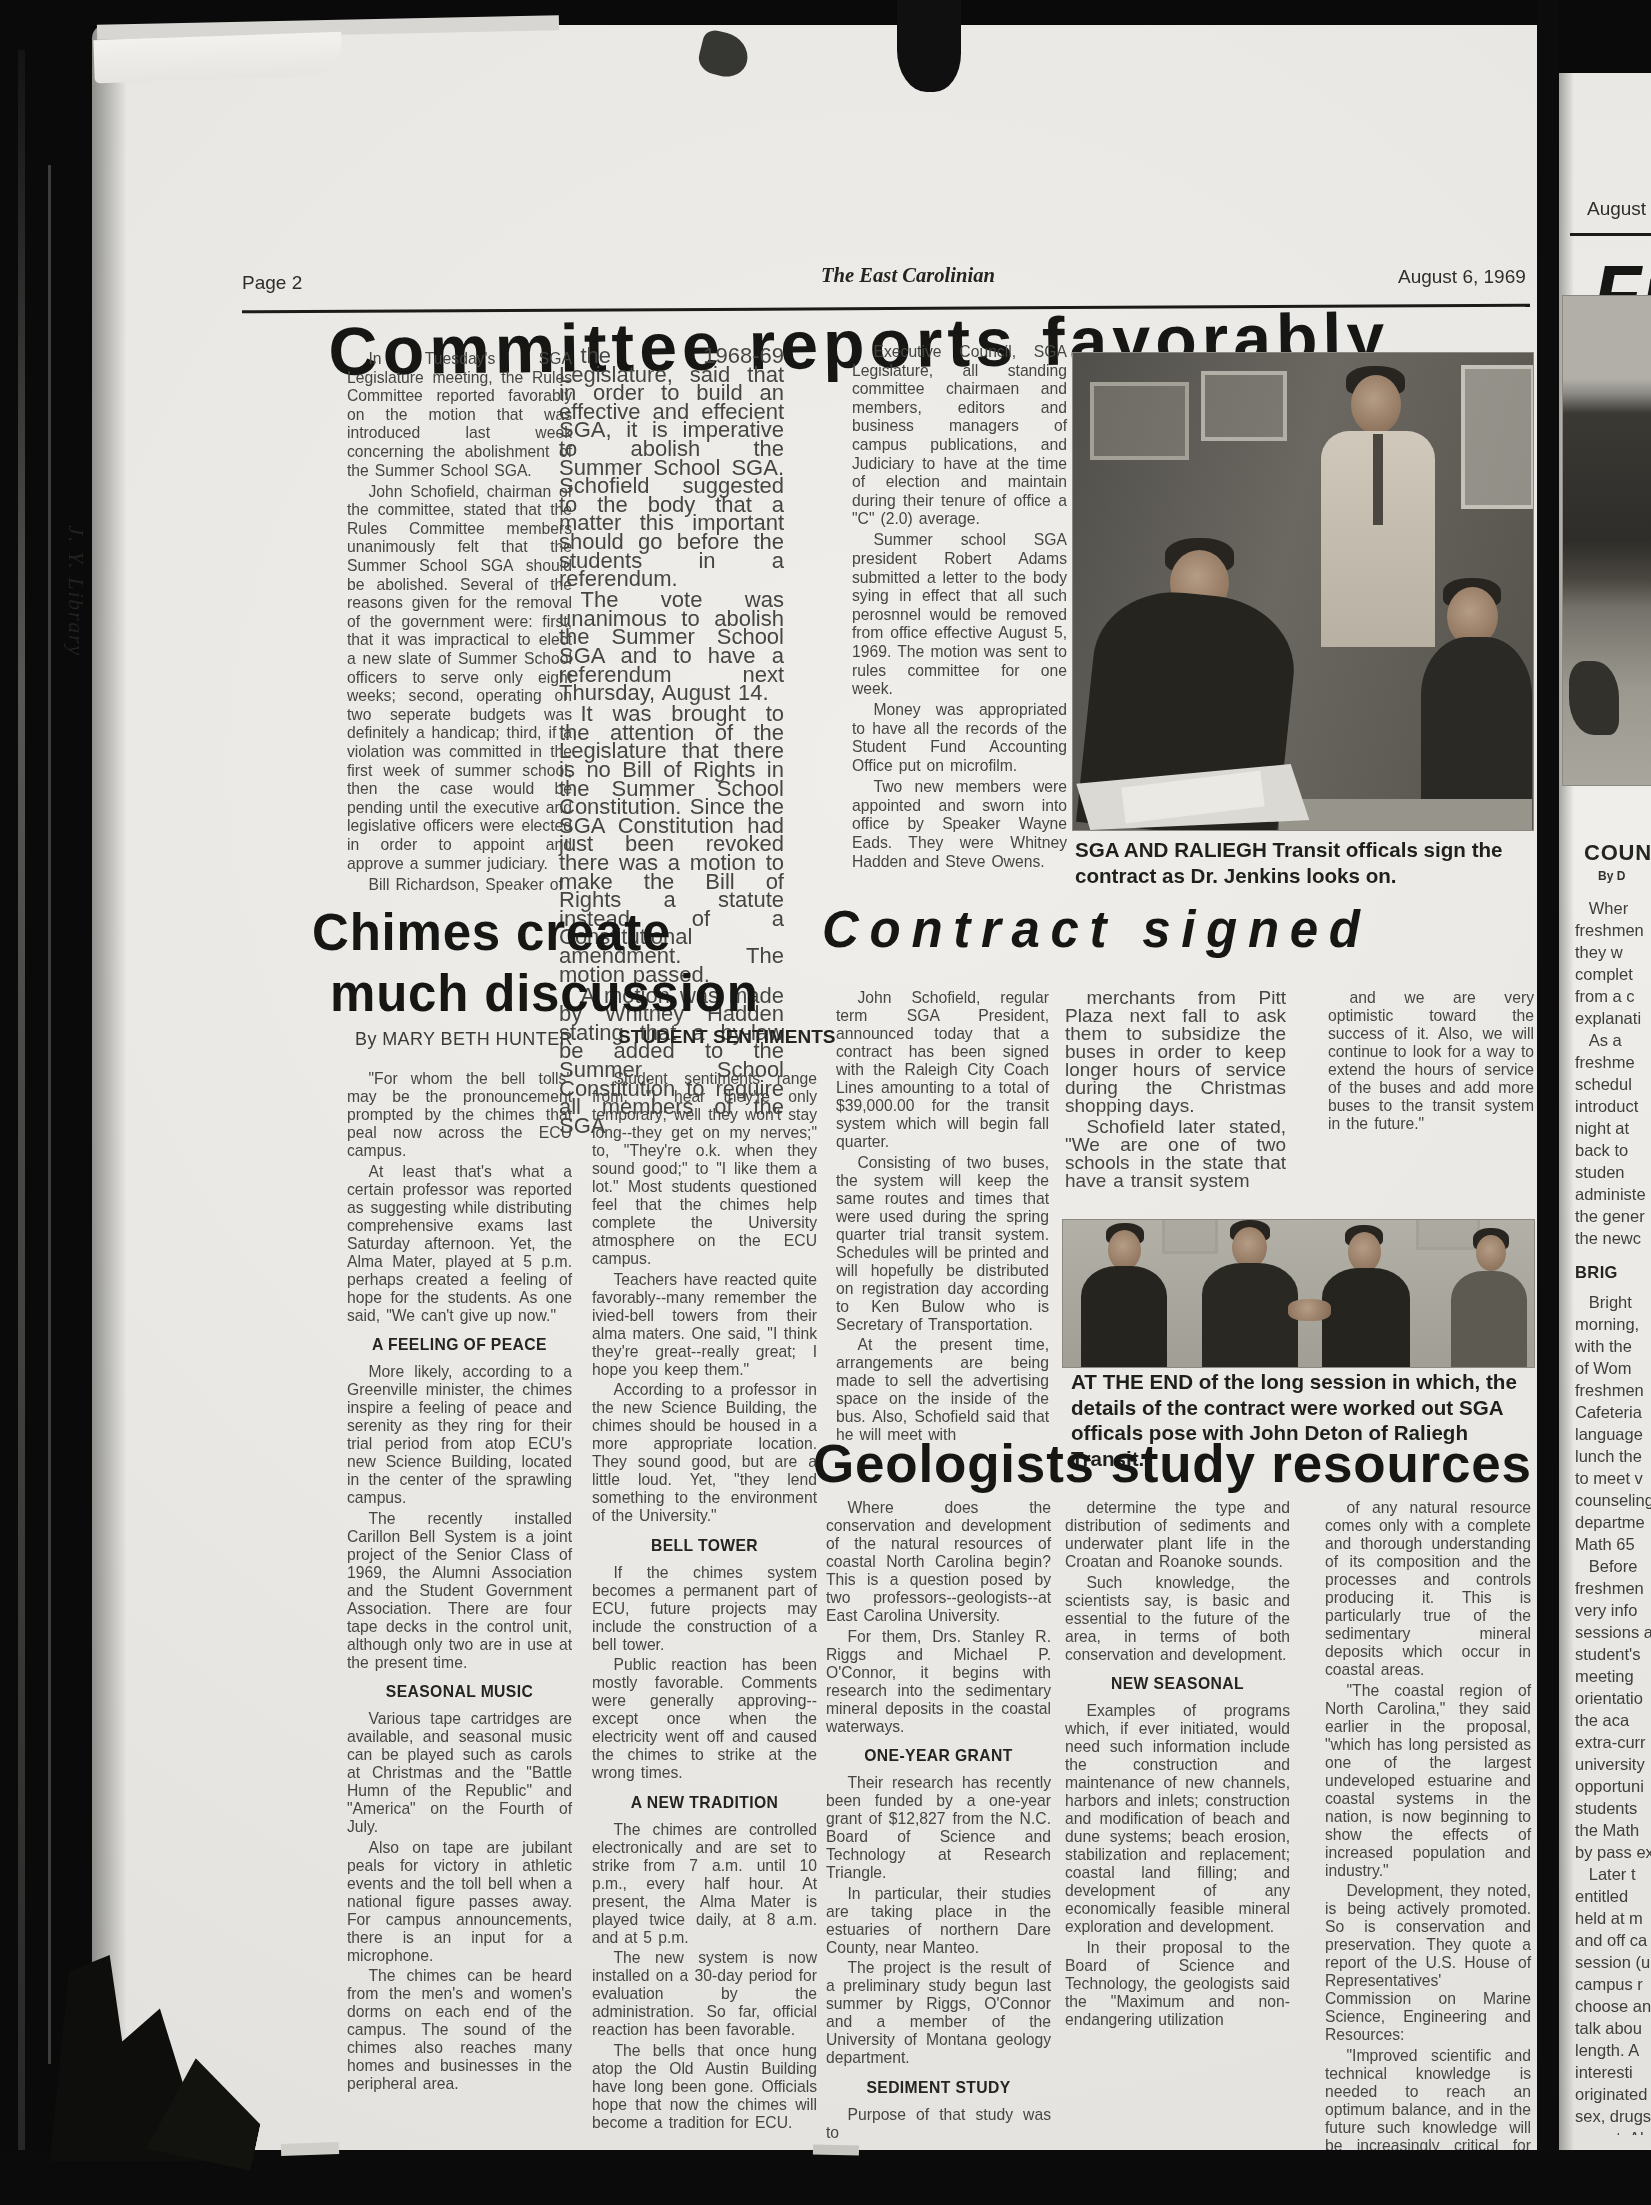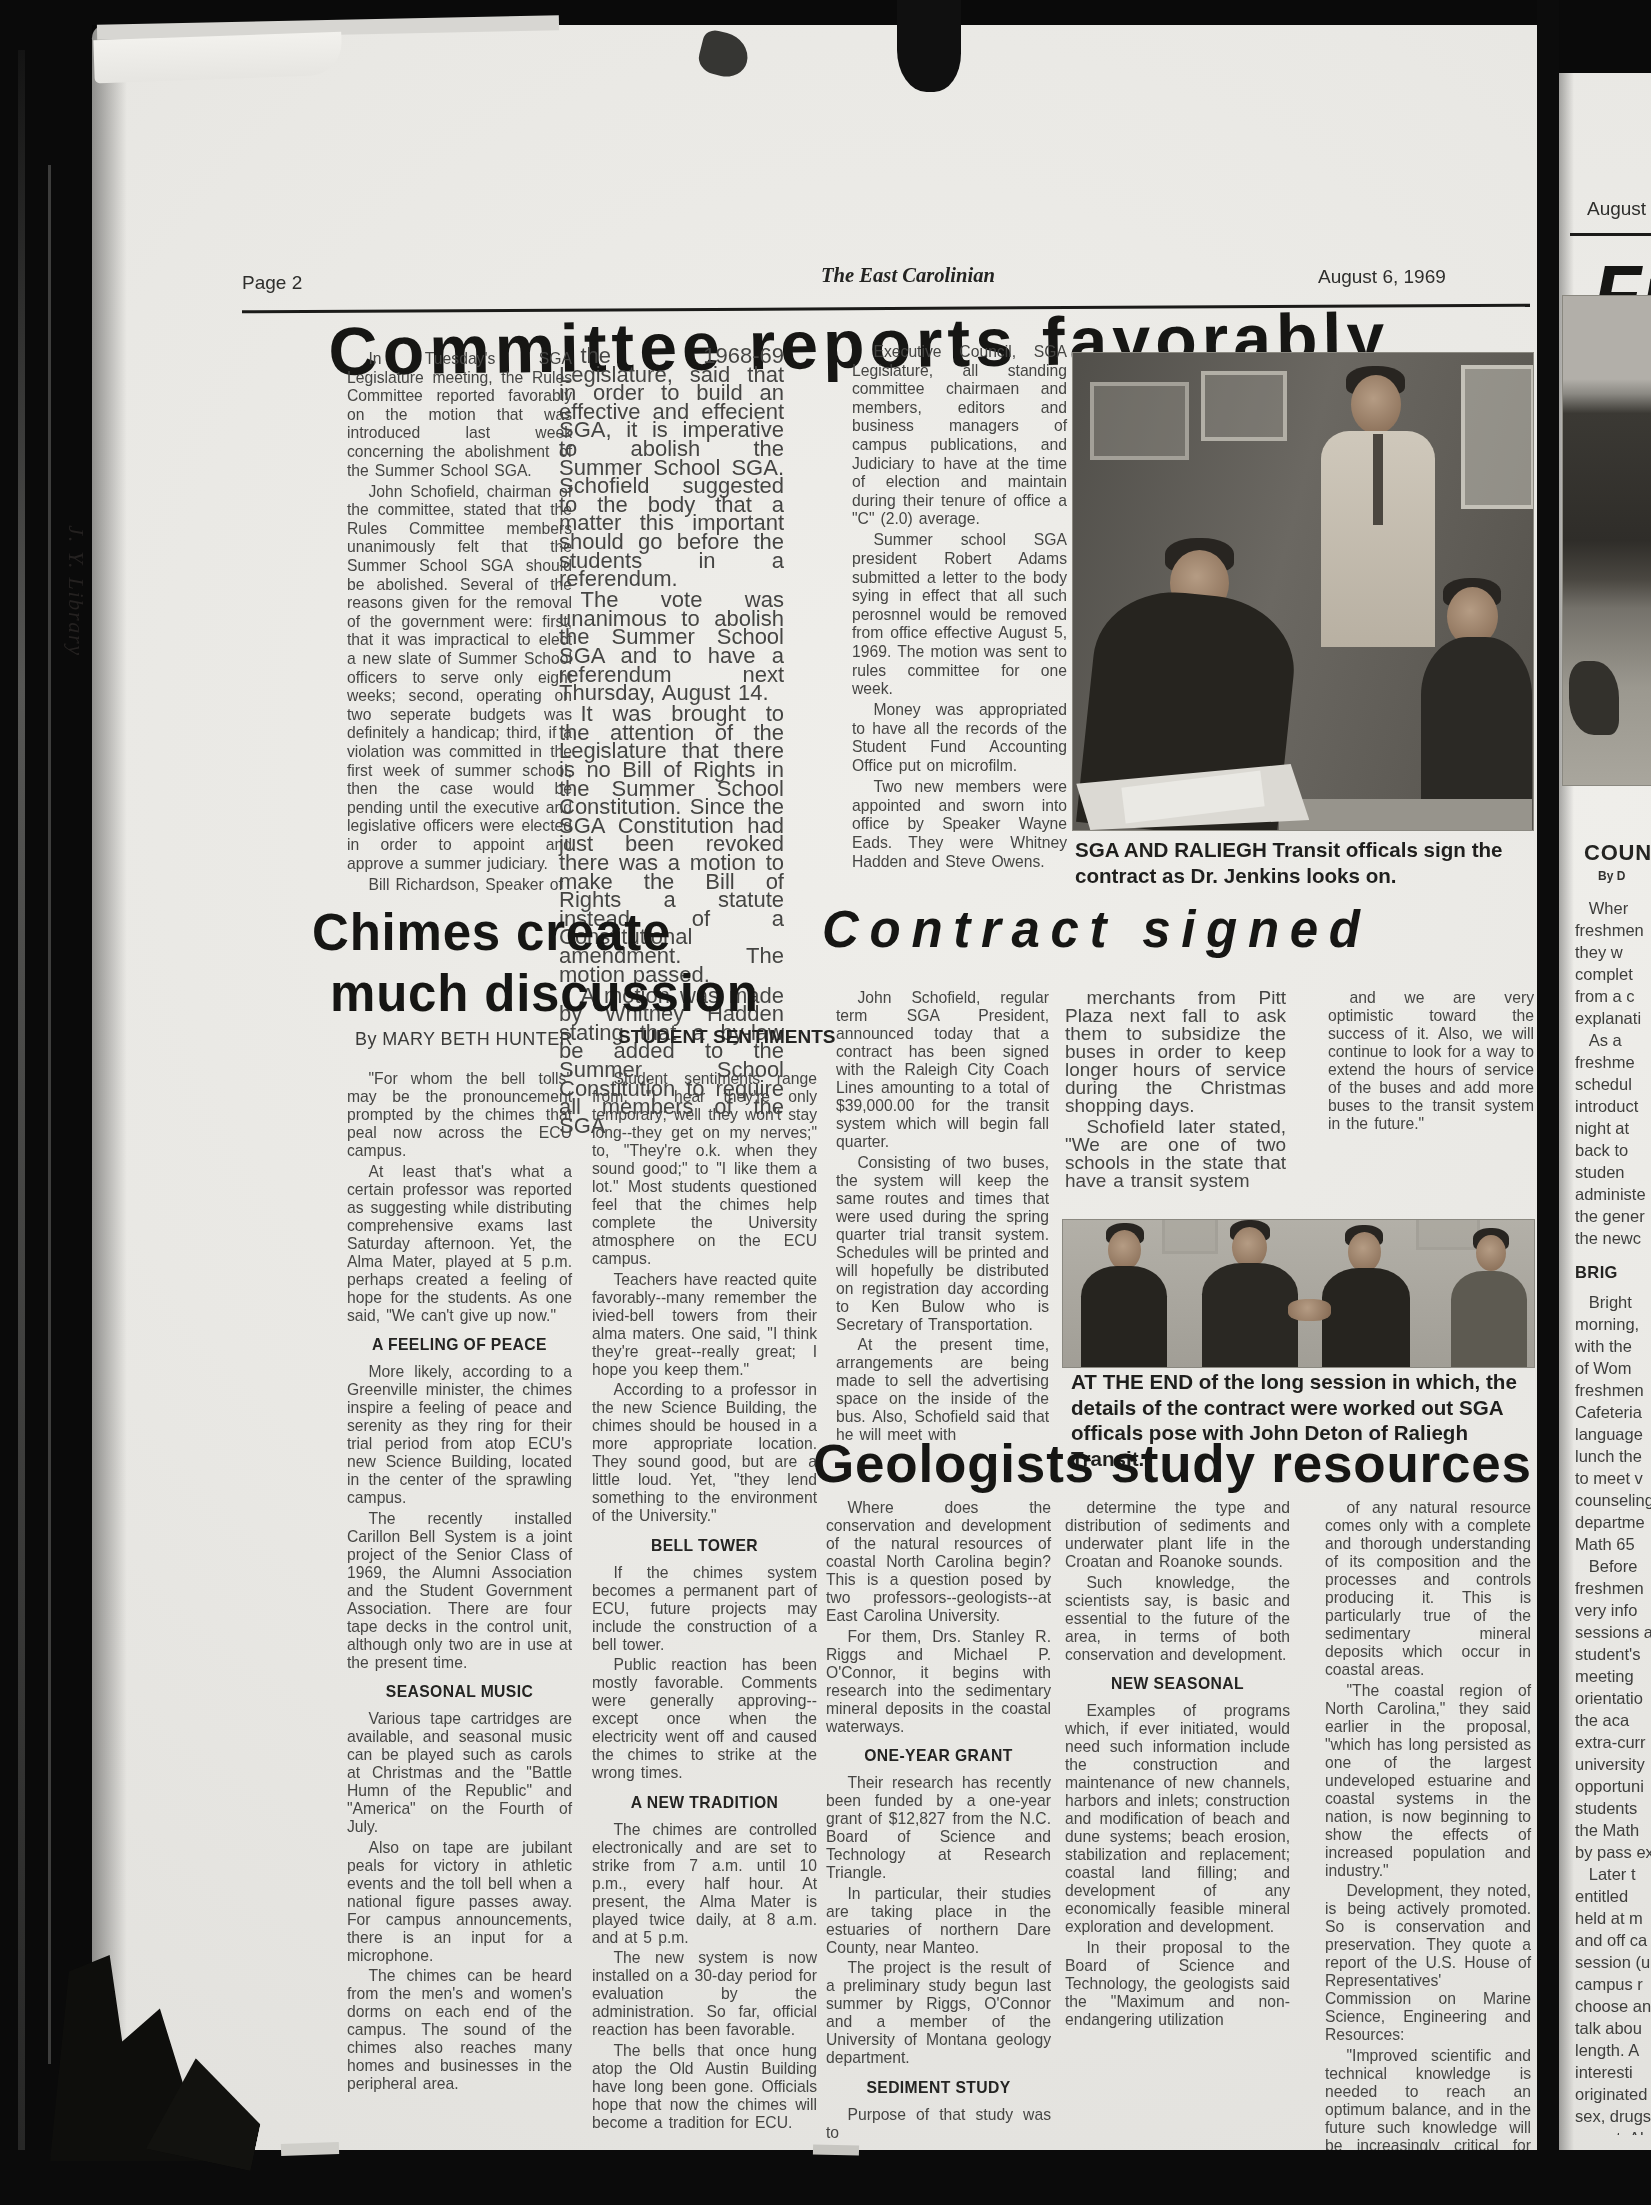--- a/index.html
+++ b/index.html
@@ -48,21 +48,21 @@
 
 <div class="abs" style="left:18px;top:50px;width:6.6px;height:2114px;background:linear-gradient(180deg,rgba(200,200,195,.05),rgba(200,200,195,.4) 30%,rgba(200,200,195,.15));"></div>
 <div class="abs" style="left:48px;top:165px;width:3.3px;height:1899px;background:rgba(195,195,190,.28);"></div>
 
 <div class="abs" style="left:-6.6px;top:578px;width:165px;text-align:center;transform:rotate(90deg);
             font-family:'Liberation Serif',serif;font-style:italic;font-size:22px;color:rgba(45,42,40,.75);letter-spacing:1.7px;">J. Y. Library</div>
 
 <div class="abs" style="left:242px;top:272px;font-size:19px;color:#2e2e2c;">Page 2</div>
 <div class="abs" style="left:743px;top:264px;width:330px;text-align:center;font-family:'Liberation Serif',serif;
             font-style:italic;font-weight:700;font-size:20.6px;color:#242422;">The East Carolinian</div>
-<div class="abs" style="left:1318px;top:266px;font-size:19px;color:#2e2e2c;text-align:center;">August 6, 1969</div>
+<div class="abs" style="left:1398px;top:266px;font-size:19px;color:#2e2e2c;text-align:center;">August 6, 1969</div>
 <div class="abs rule" style="left:242px;top:307px;width:1288px;height:3.3px;transform:rotate(-0.3deg);"></div>
 
 <div class="abs headline" style="left:329px;top:312px;width:1210px;font-size:68px;letter-spacing:5px;white-space:nowrap;overflow:hidden;
             transform:rotate(-0.8deg);transform-origin:left bottom;">Committee reports favorably</div>
 
 <div class="abs textcol" style="left:347px;top:350px;width:225px;font-size:15.7px;line-height:18.6px;">
     <div class="para">In Tuesday's SGA Legislature meeting, the Rules Committee reported favorably on the motion that was introduced last week concerning the abolishment of the Summer School SGA.</div>
     <div class="para">John Schofield, chairman of the committee, stated that the Rules Committee members unanimously felt that the Summer School SGA should be abolished. Several of the reasons given for the removal of the government were: first, that it was impractical to elect a new slate of Summer School officers to serve only eight weeks; second, operating on two seperate budgets was definitely a handicap; third, if a violation was committed in the first week of summer school, then the case would be pending until the executive and legislative officers were elected in order to appoint and approve a summer judiciary.</div>
     <div class="para">Bill Richardson, Speaker of</div>
   </div>

